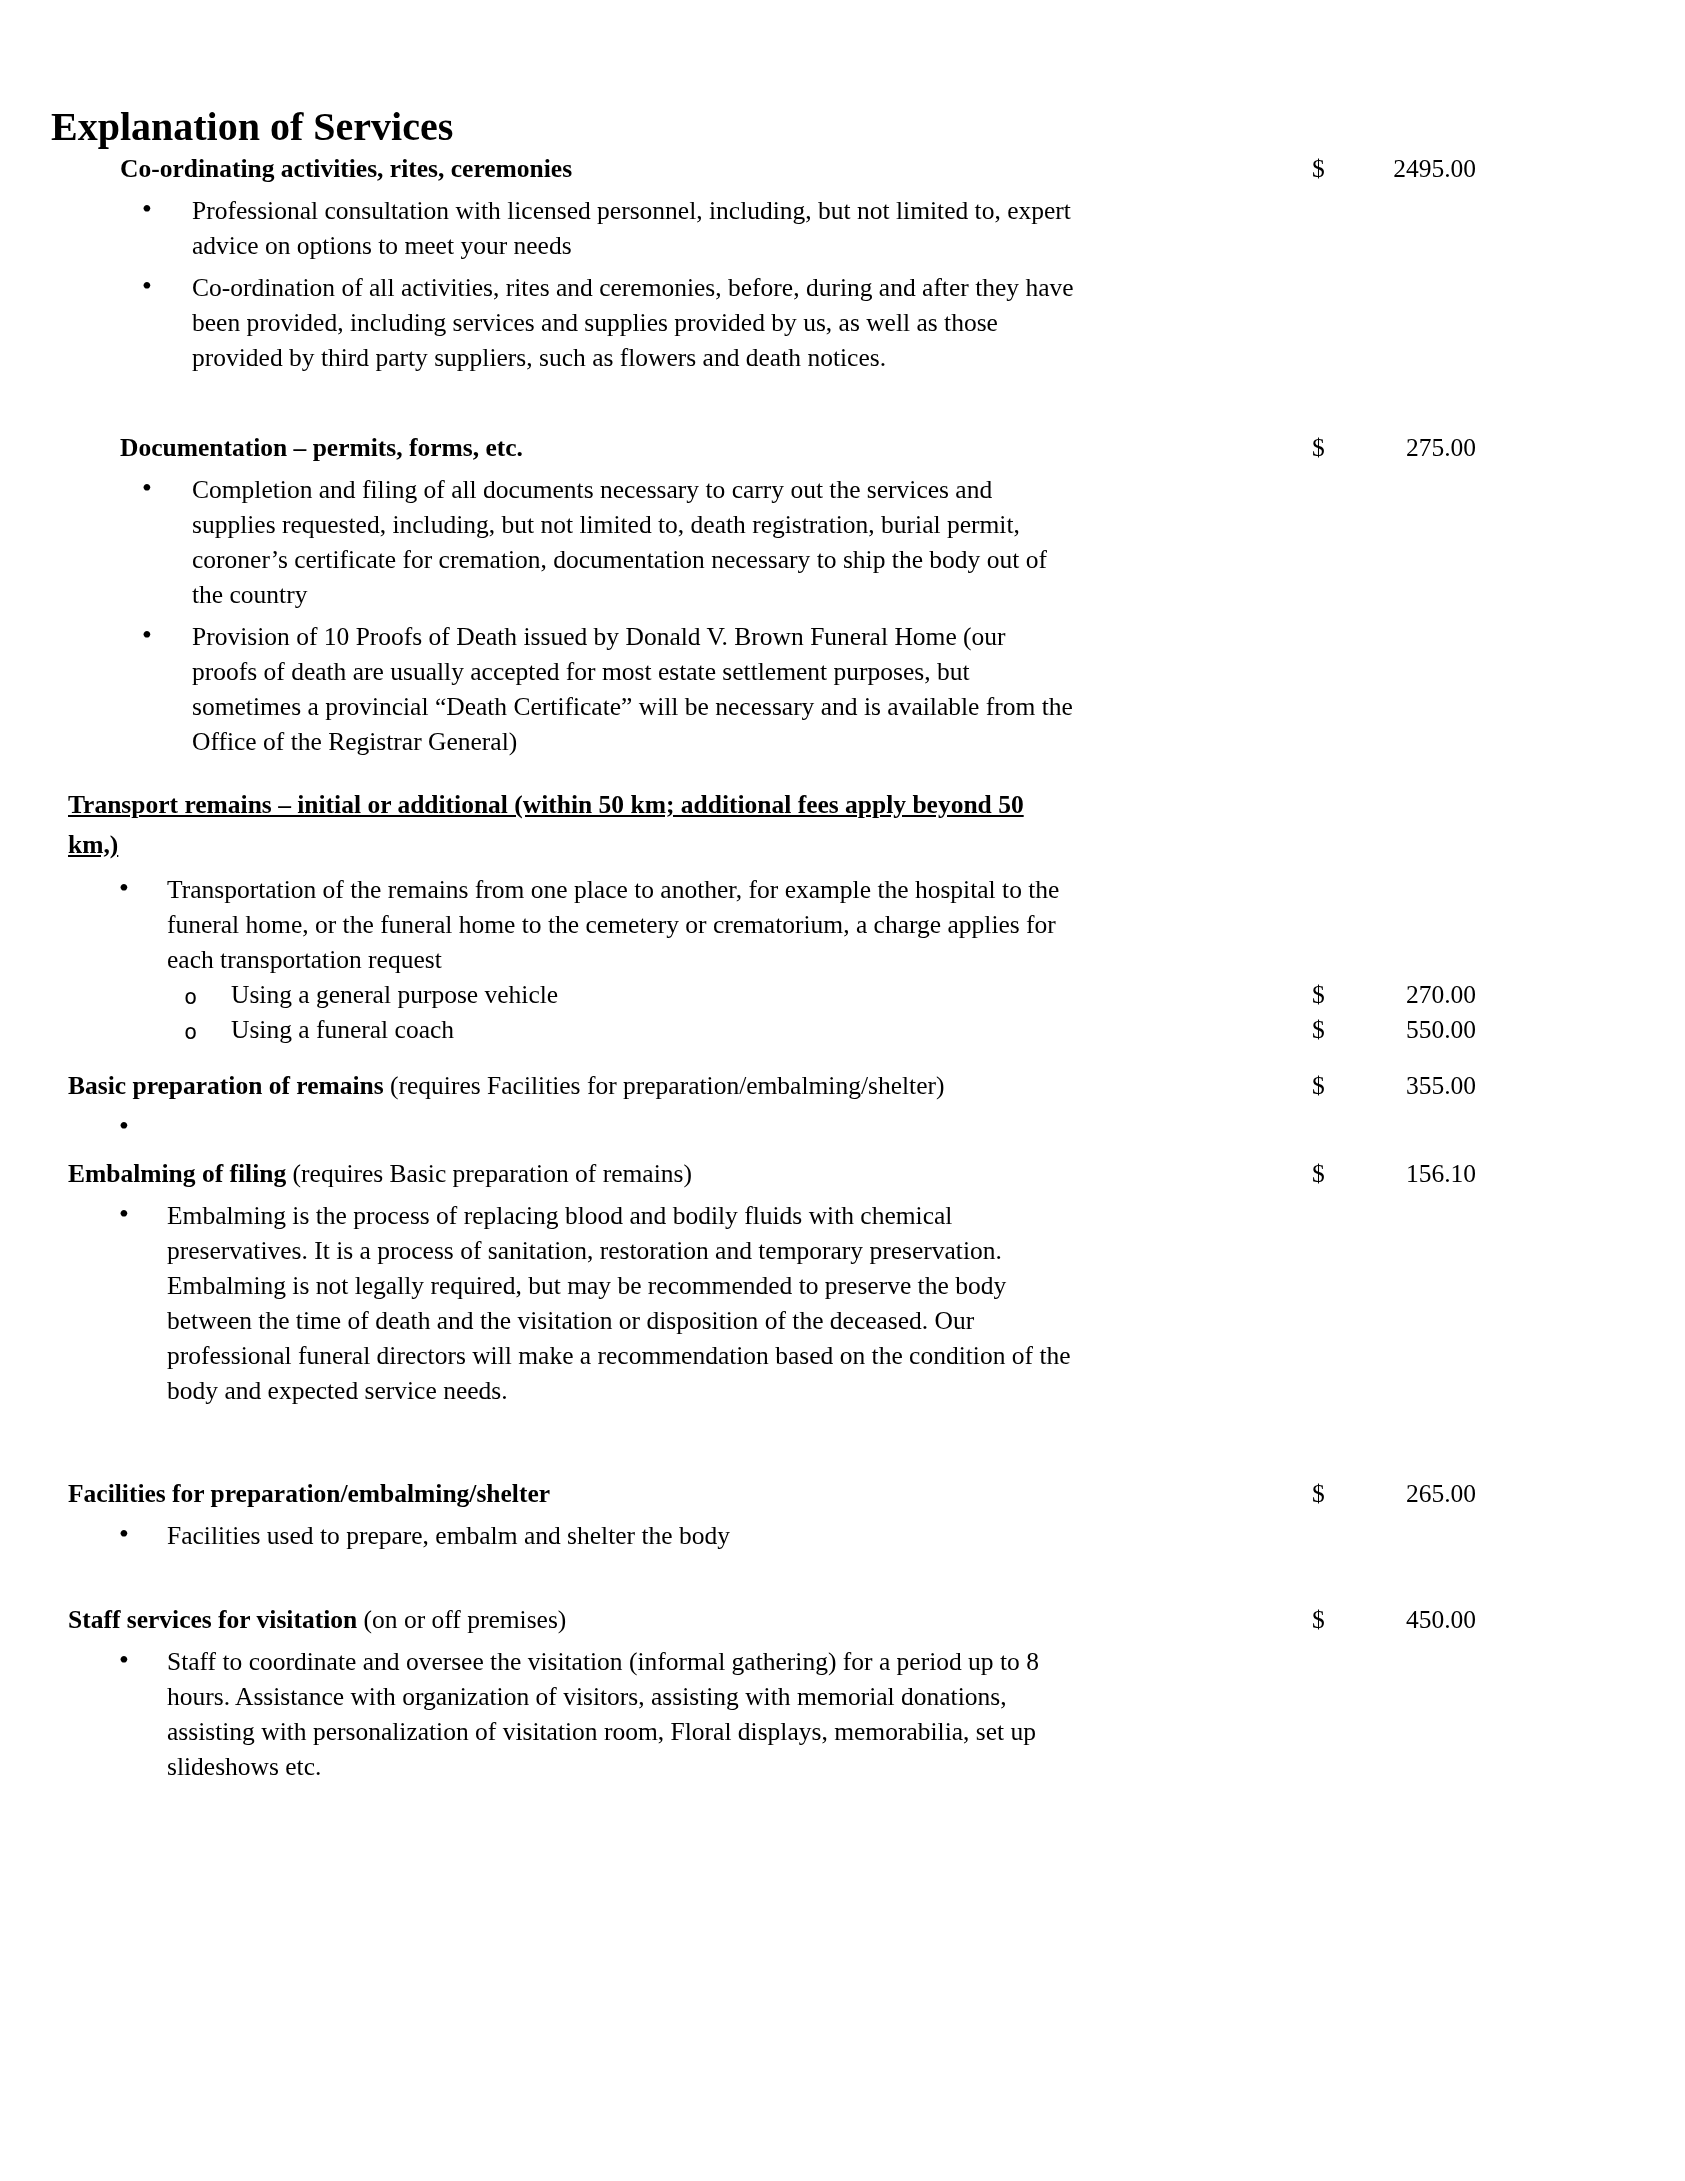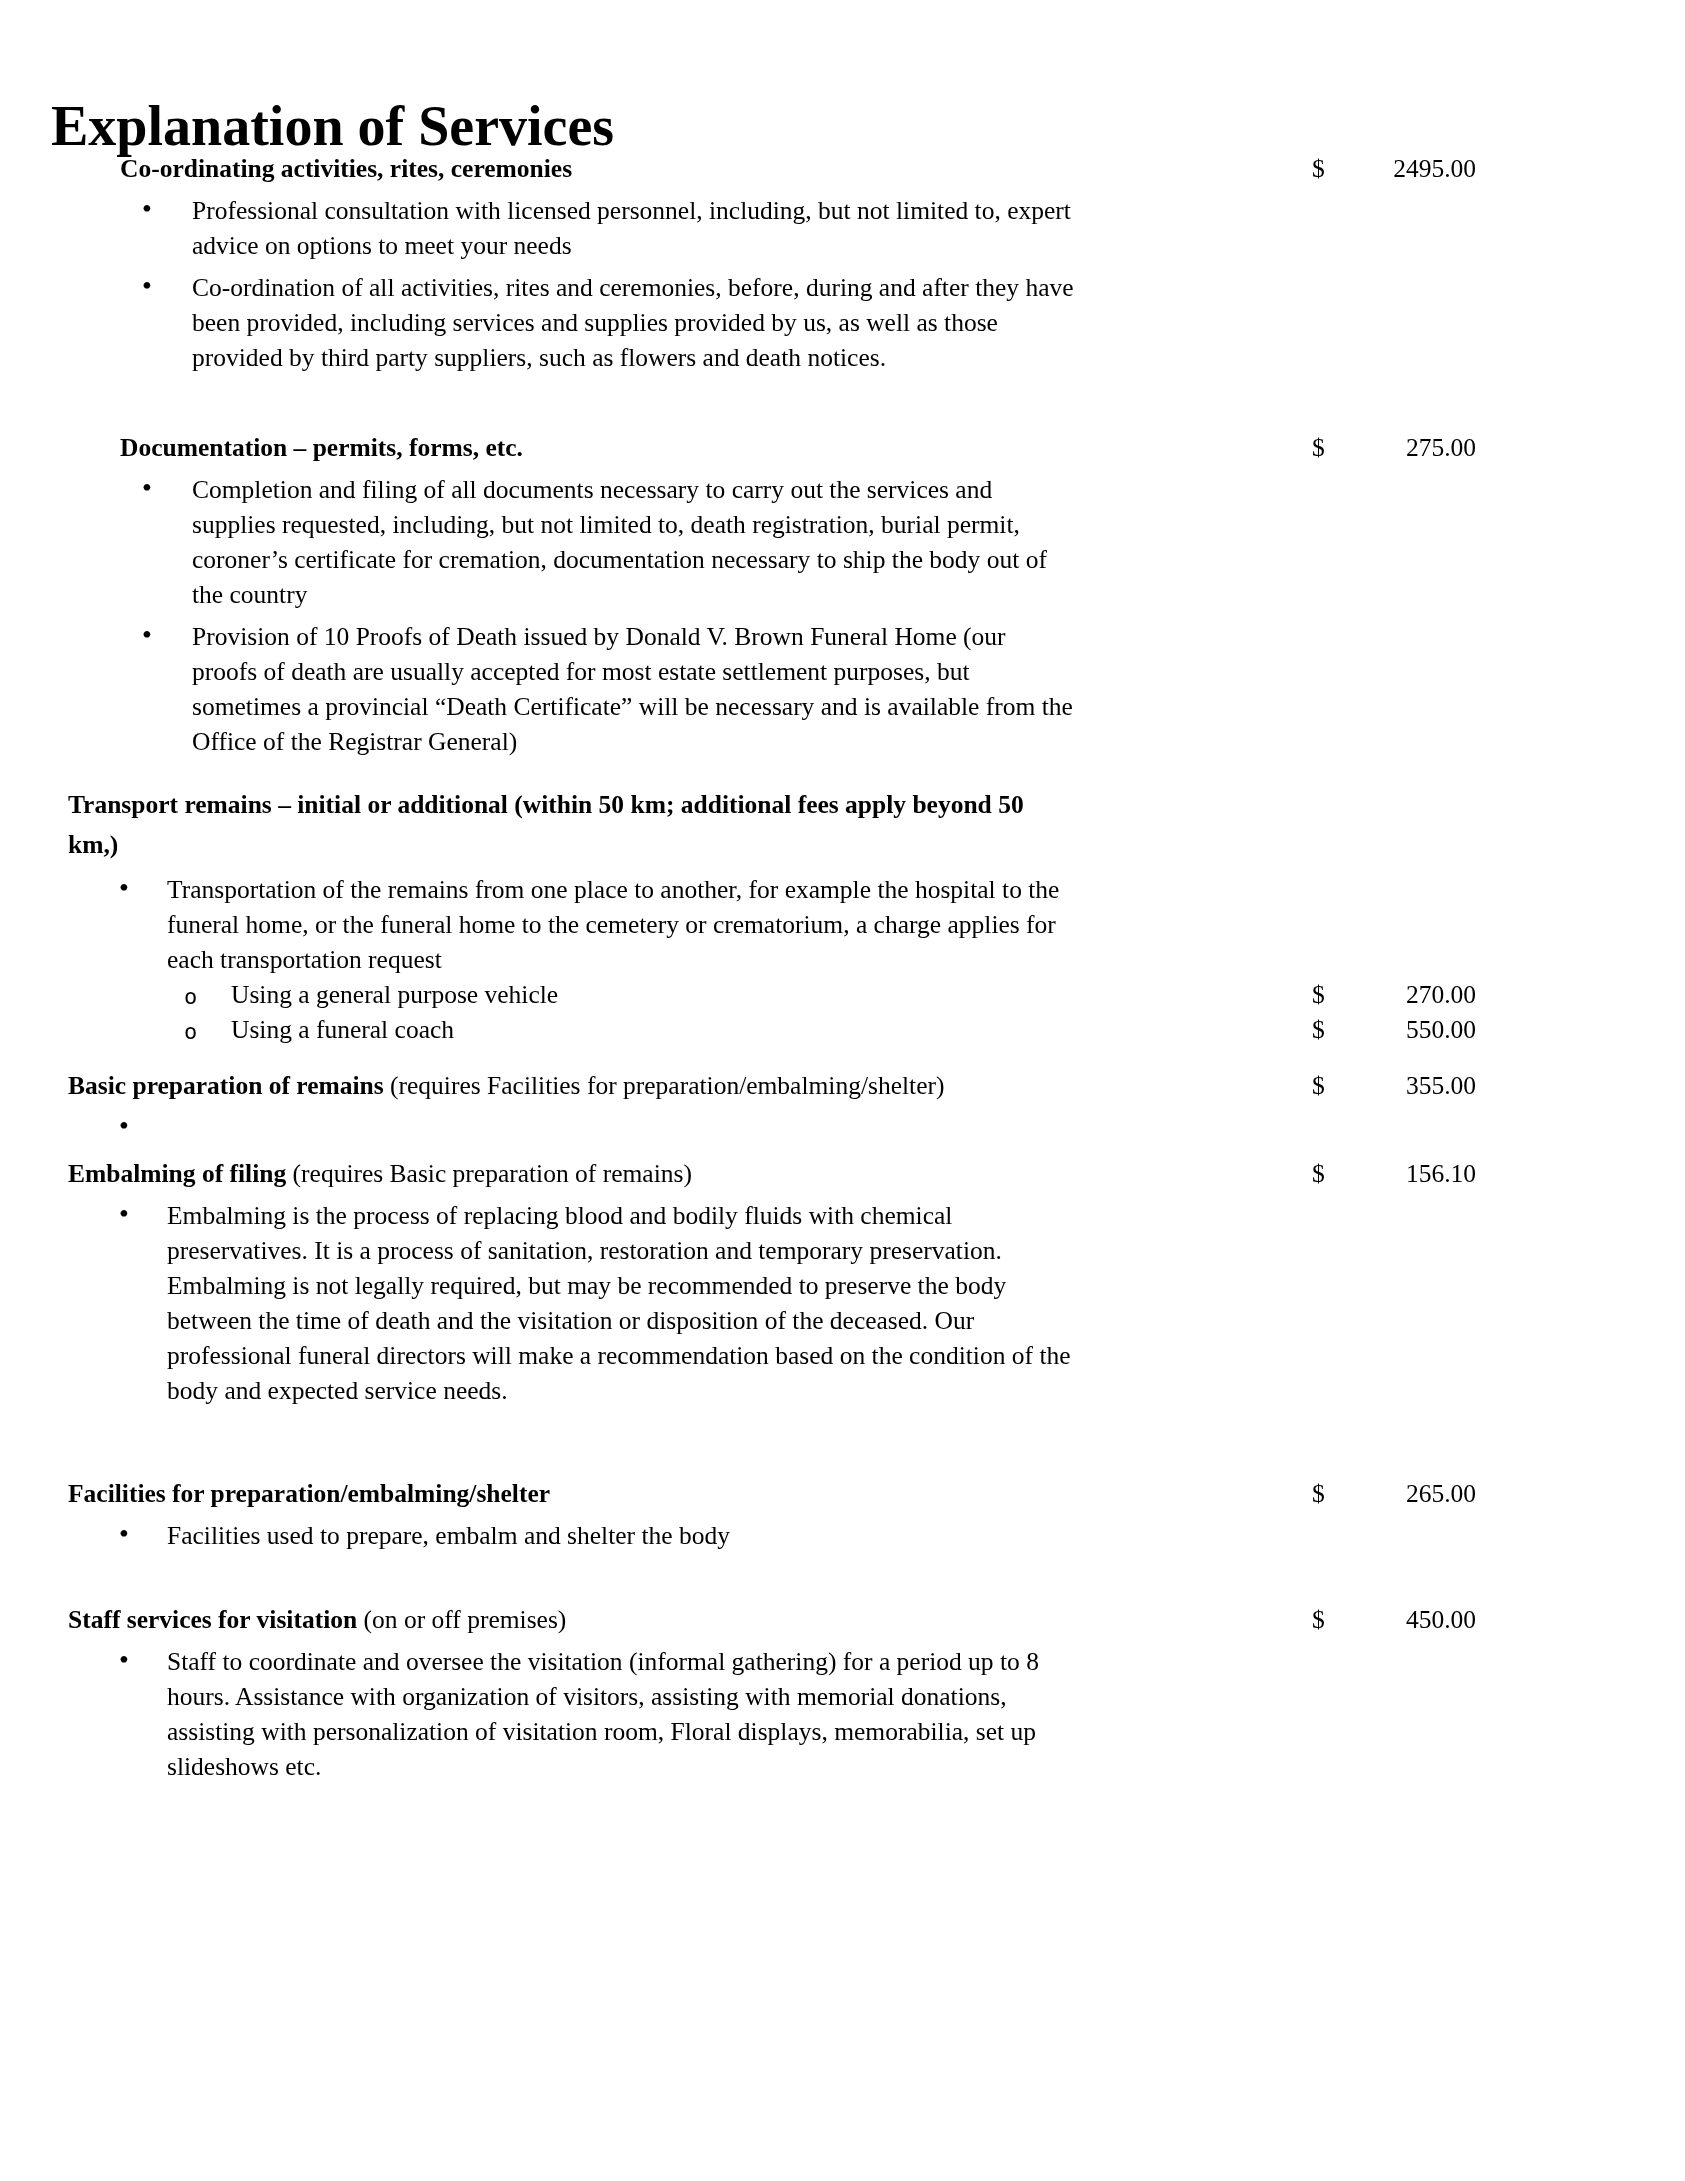--- a/index.html
+++ b/index.html
@@ -12,32 +12,32 @@
     overflow: hidden;
   }
   .page {
     position: relative;
     width: 1685px;
     height: 2181px;
     background: #ffffff;
     padding-top: 102px;
   }
   .title {
-    font-size: 56px;
+    font-size: 40px;
     line-height: 49px;
     font-weight: bold;
     padding-left: 51px;
   }
   .row {
     position: relative;
     font-size: 25.5px;
     line-height: 35px;
   }
   .h1row { padding-left: 68px; font-weight: bold; }
-  .h1row.multiline { line-height: 40px; }
+  .h1row.multiline { line-height: 40px; text-decoration: underline; }
   .h2row { padding-left: 120px; font-weight: bold; }
   .rest { font-weight: normal; }
   .pre { white-space: pre-line; }
 
   .price {
     position: absolute;
     top: 0;
     left: 1312px;
     width: 164px;
     display: flex;

